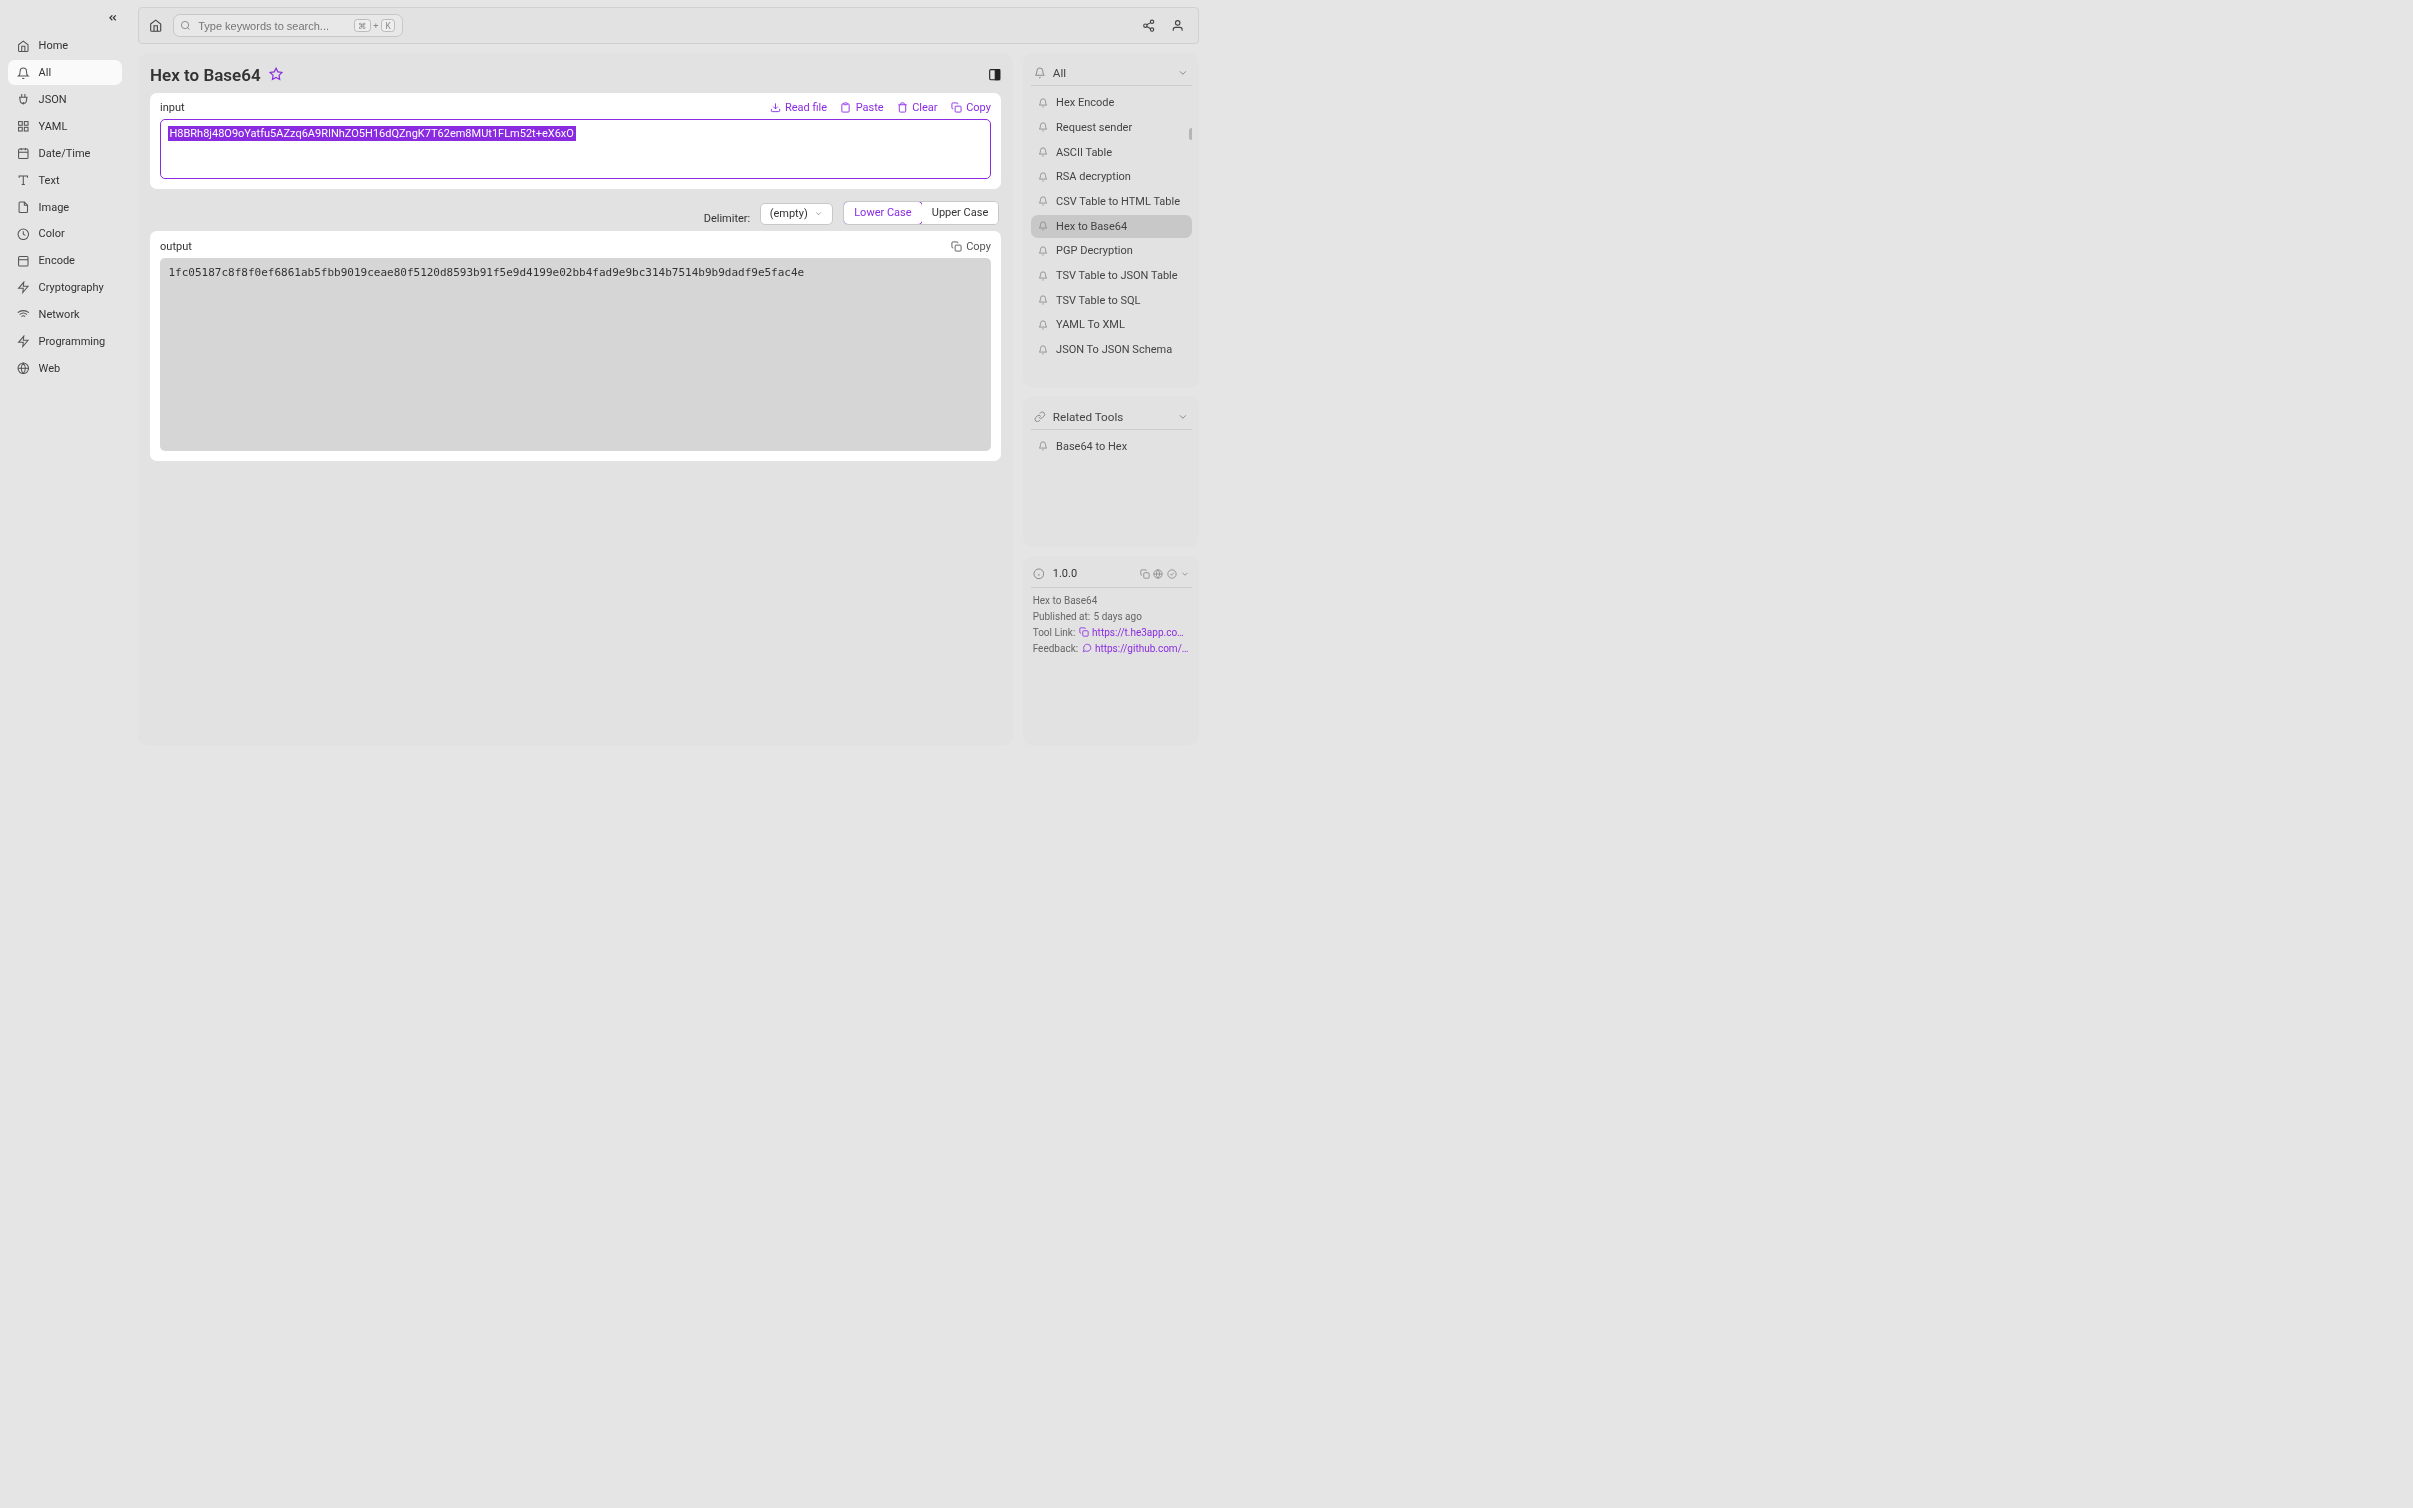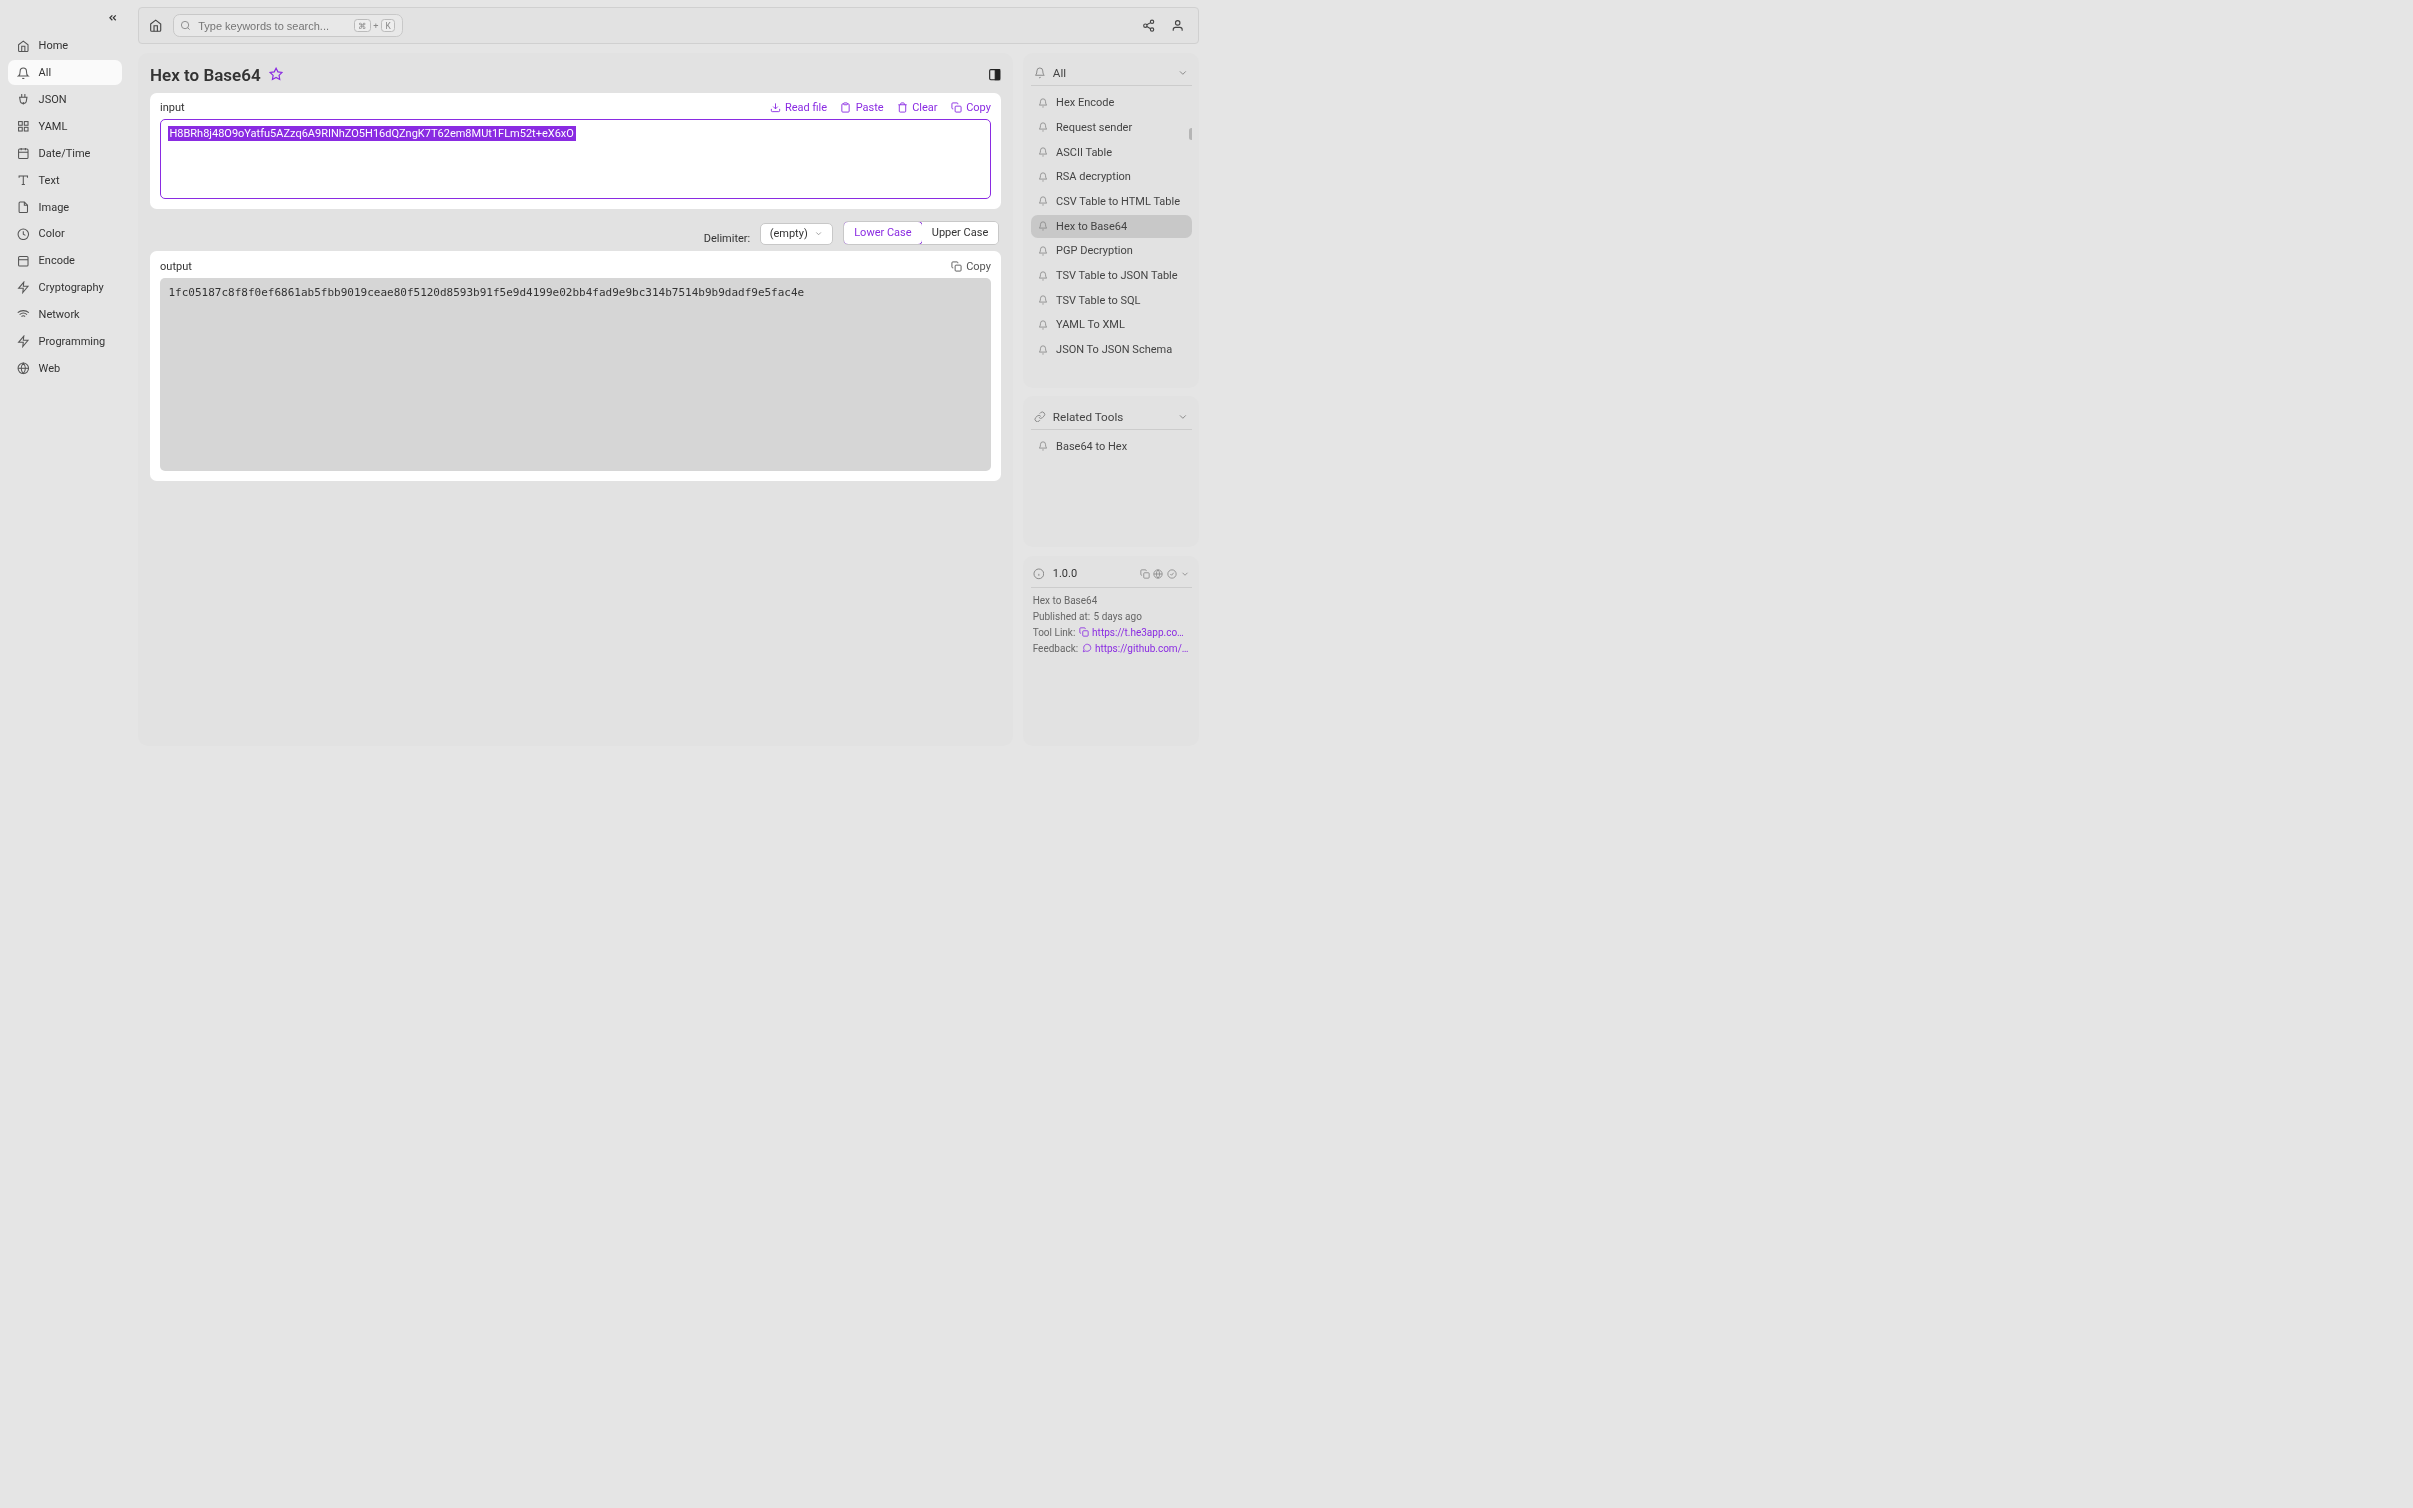--- a/index.html
+++ b/index.html
@@ -176,21 +176,21 @@
   color: #8a2be2;
   cursor: pointer;
   font-size: 11px;
 }
 .io-action.neutral { color: #555; }
 
 .input-textarea {
   border: 1.3px solid #8a2be2;
   border-radius: 5px;
   padding: 6.7px;
-  height: 80px;
+  height: 60px;
   resize: none;
   outline: none;
   font-family: inherit;
   font-size: 11px;
 }
 .input-highlight {
   background: #8a2be2;
   color: #fff;
   padding: 0.8px 1.7px;
   display: inline;

